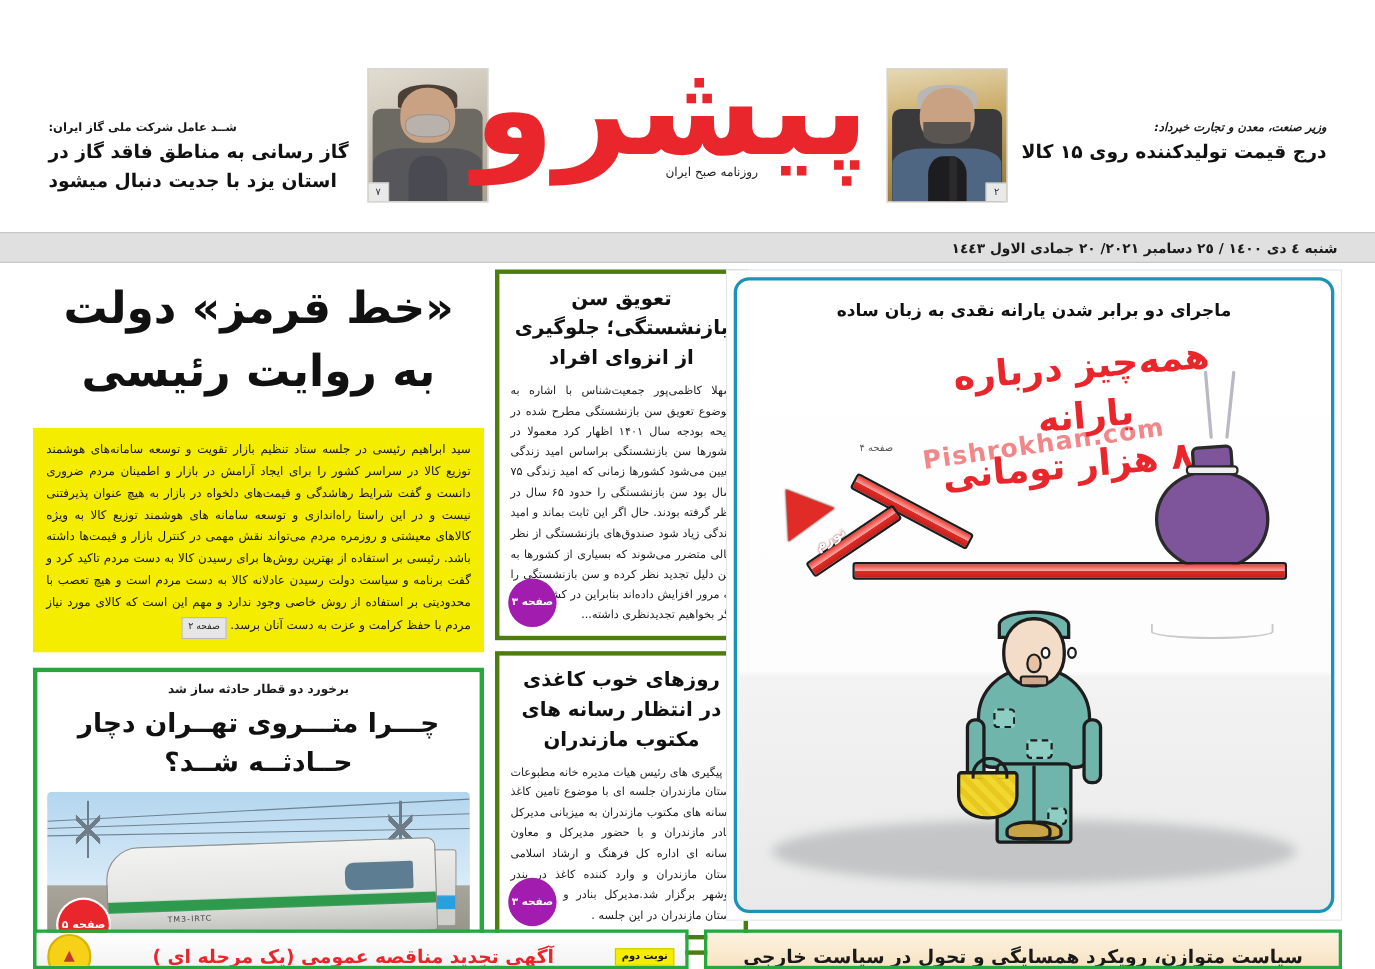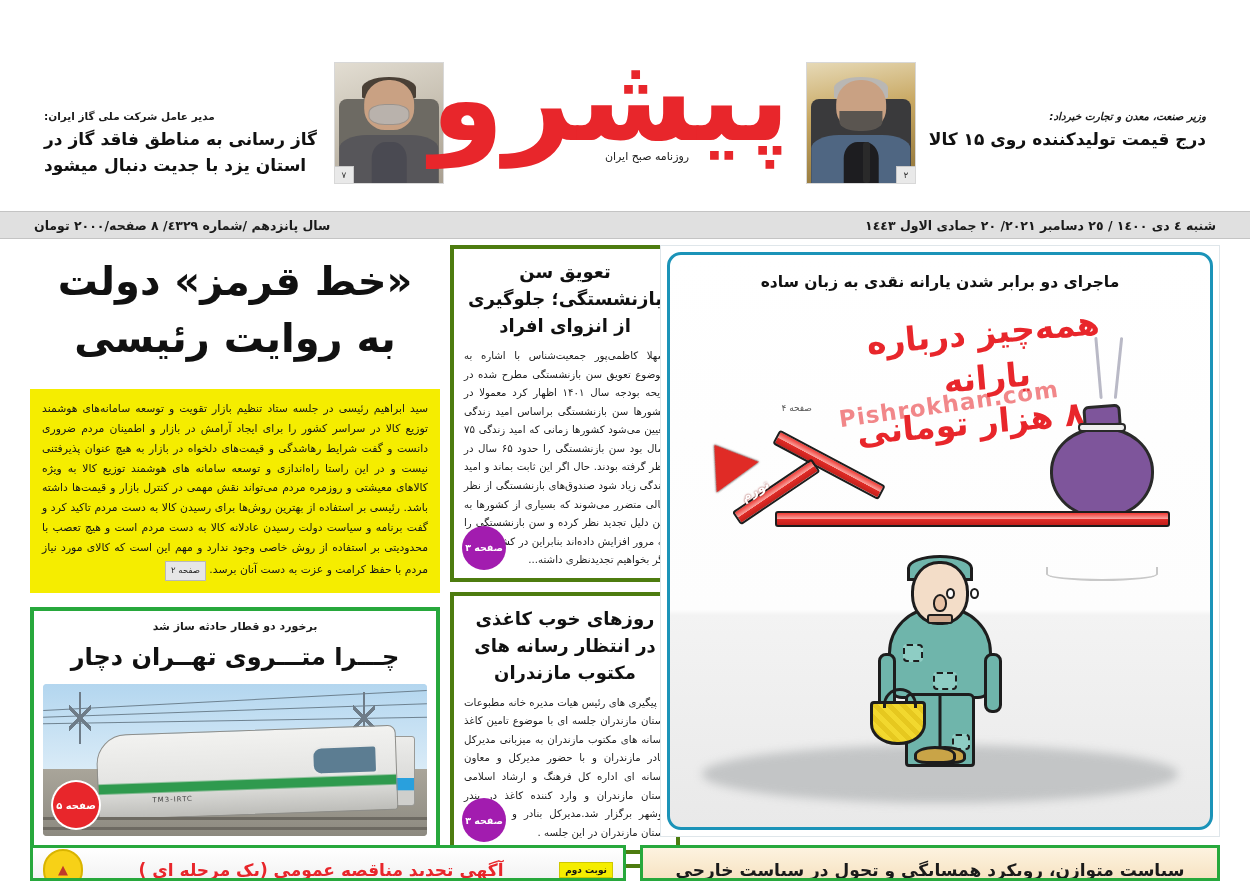--- a/index.html
+++ b/index.html
@@ -514,21 +514,21 @@
         <div class="bgwall"></div>
         <div class="chairback"></div>
         <div class="torso"></div>
         <div class="shirt"></div>
         <div class="hair"></div>
         <div class="head"></div>
         <div class="mask"></div>
         <div class="pagenum-corner">۷</div>
       </div>
       <div class="teaser-text">
-        <div class="teaser-kicker">مدیر عامل شرکت ملی گاز ایران:</div>
+        <div class="teaser-kicker">شــد عامل شرکت ملی گاز ایران:</div>
         <div class="teaser-head">گاز رسانی به مناطق فاقد گاز در استان یزد با جدیت دنبال میشود</div>
       </div>
     </div>
 
     <div class="logo-wrap">
       <div class="logo-text">پیشرو</div>
       <div class="logo-sub">روزنامه صبح ایران</div>
     </div>
 
     <div class="teaser teaser-right">
@@ -545,37 +545,37 @@
       </div>
       <div class="teaser-text">
         <div class="teaser-kicker">وزیر صنعت، معدن و تجارت خبرداد:</div>
         <div class="teaser-head">درج قیمت تولیدکننده روی ۱۵ کالا</div>
       </div>
     </div>
   </div>
 
   <div class="datebar">
     <span>شنبه ٤ دی ١٤٠٠ / ٢٥ دسامبر ٢٠٢١/ ٢٠ جمادی الاول ١٤٤٣</span>
-    <span>سال پانزدهم /شماره ٤٣٢٩/ ٨ صفحه/٢٠٠٠ تومان</span>
   </div>
 
   <div class="content">
 
     <div class="col-left">
 
       <div class="lead-headline">«خط قرمز» دولت به روایت رئیسی</div>
 
       <div class="lead-body">
         <span>سید ابراهیم رئیسی در جلسه ستاد تنظیم بازار تقویت و توسعه سامانه‌های هوشمند توزیع کالا در سراسر کشور را برای ایجاد آرامش در بازار و اطمینان مردم ضروری دانست و گفت شرایط رهاشدگی و قیمت‌های دلخواه در بازار به هیچ عنوان پذیرفتنی نیست و در این راستا راه‌اندازی و توسعه سامانه های هوشمند توزیع کالا به ویژه کالاهای معیشتی و روزمره مردم می‌تواند نقش مهمی در کنترل بازار و قیمت‌ها داشته باشد. رئیسی بر استفاده از بهترین روش‌ها برای رسیدن کالا به دست مردم تاکید کرد و گفت برنامه و سیاست دولت رسیدن عادلانه کالا به دست مردم است و هیچ تعصب با محدودیتی بر استفاده از روش خاصی وجود ندارد و مهم این است که کالای مورد نیاز مردم با حفظ کرامت و عزت به دست آنان برسد.</span>
         <div class="lead-pagebadge">صفحه ۲</div>
       </div>
 
       <div class="train-box">
         <div class="train-kicker">برخورد دو قطار حادثه ساز شد</div>
         <div class="train-head">چـــرا متـــروی تهــران دچار</div>
+        <div class="train-head">حــادثــه شــد؟</div>
 
         <div class="train-photo">
           <div class="tp-sky"></div>
           <div class="tp-ground"></div>
           <div class="tp-wire" style="left:0;right:0;top:16px;transform:rotate(-3deg);"></div>
           <div class="tp-wire" style="left:0;right:0;top:26px;transform:rotate(-2deg);"></div>
           <div class="tp-wire" style="left:0;right:0;top:36px;transform:rotate(-1deg);"></div>
           <div class="tp-pylon" style="left:26px;"></div>
           <div class="tp-pylon" style="right:52px;"></div>
           <div class="tp-train2"></div>

